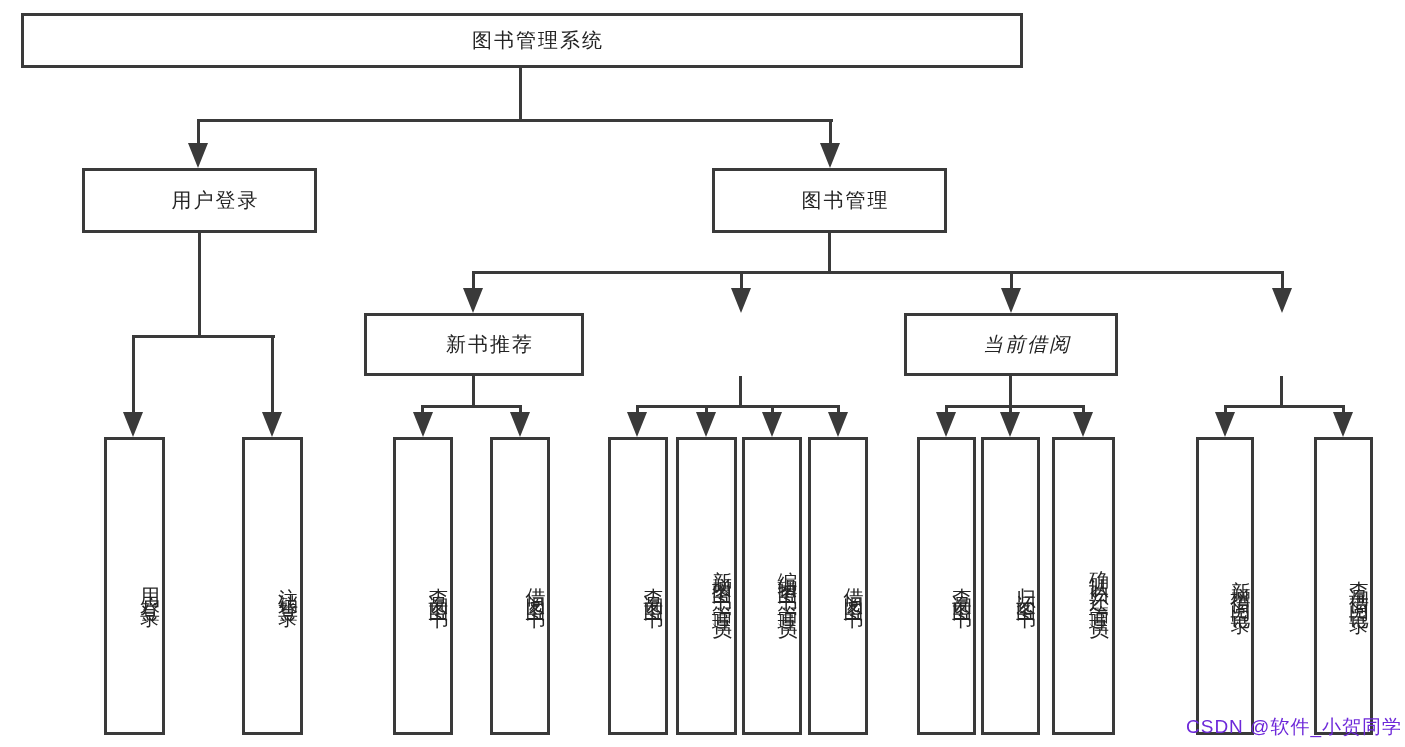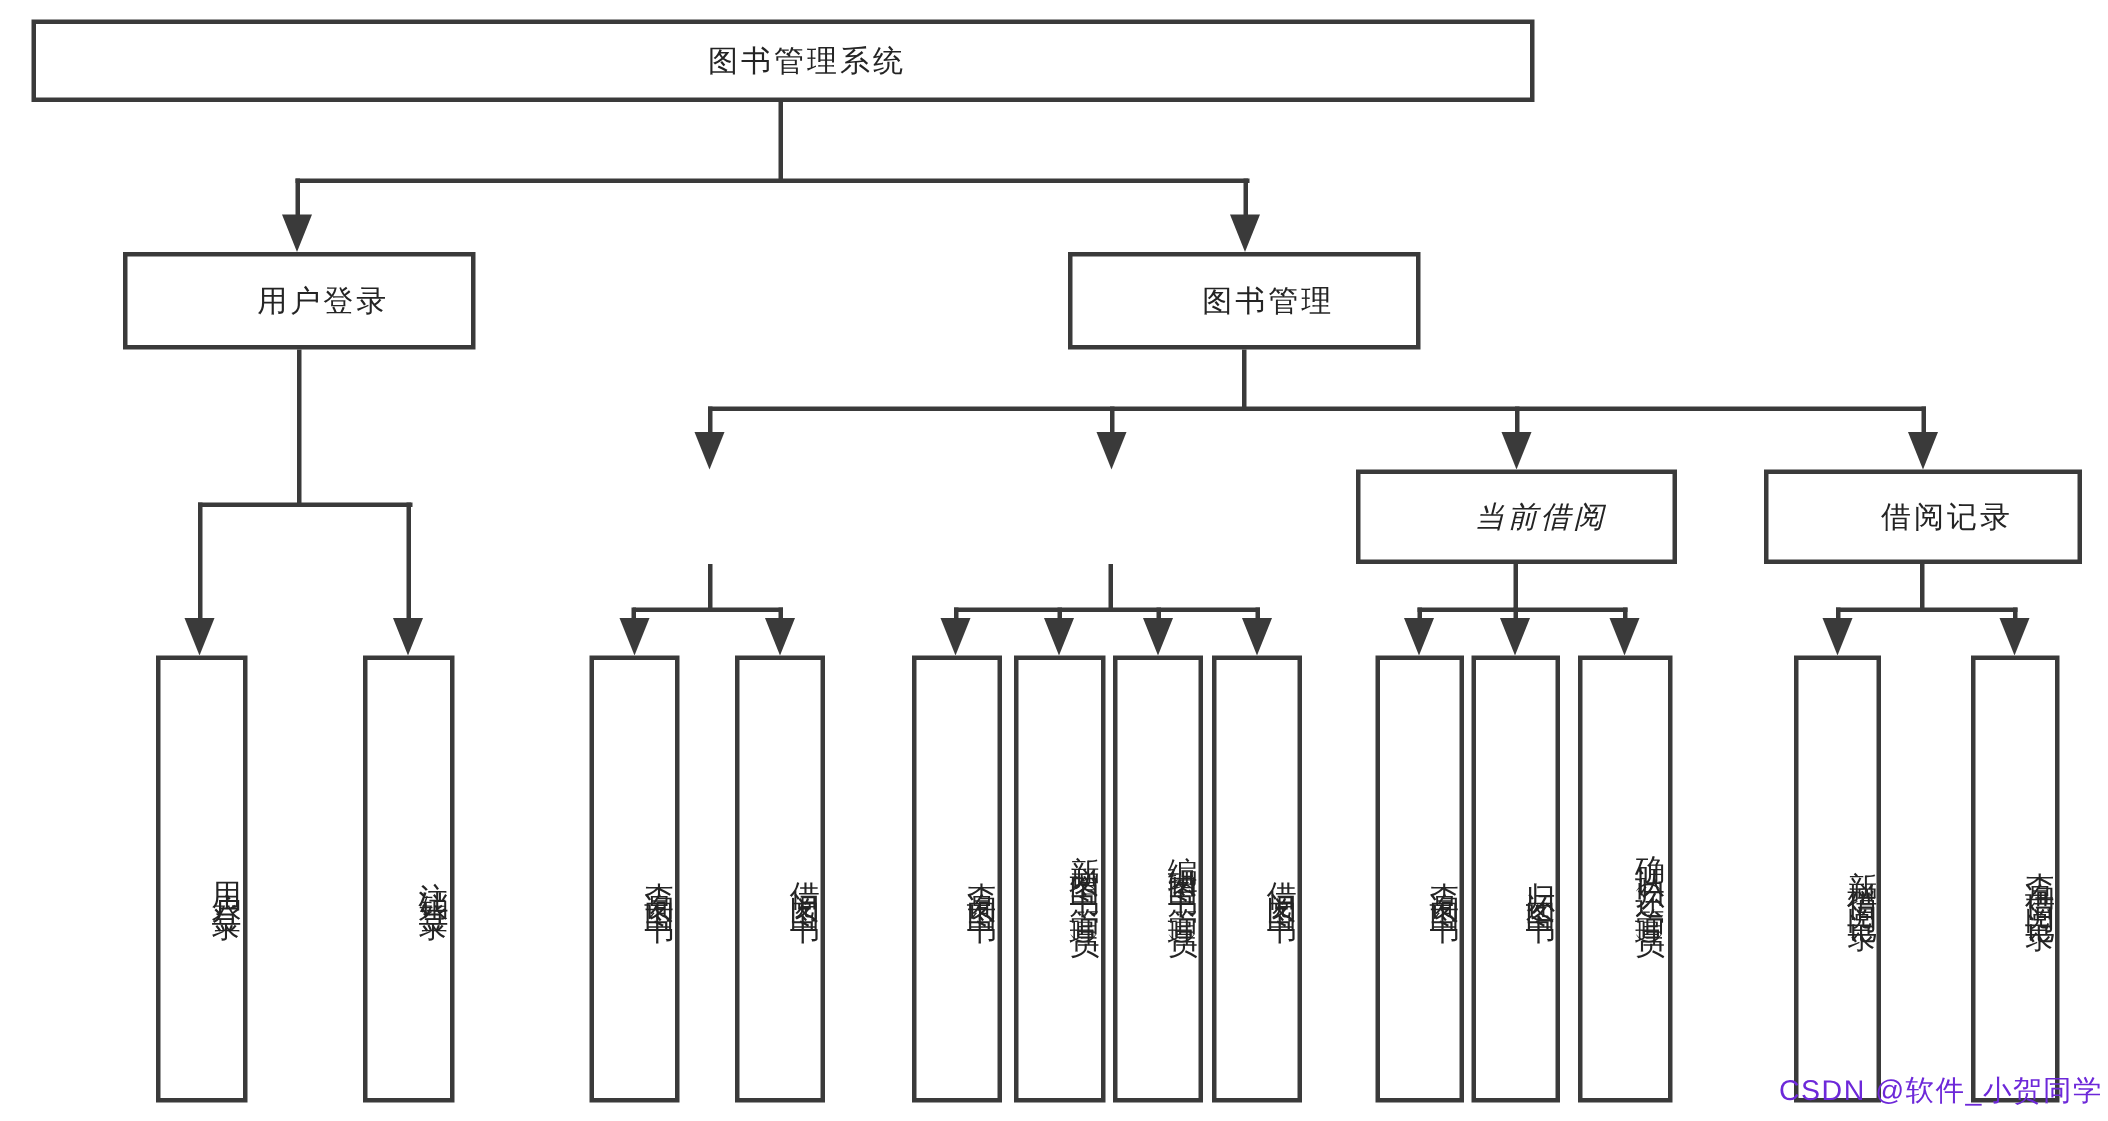--- a/index.html
+++ b/index.html
@@ -65,25 +65,25 @@
   <div class="hl" style="left:472px;top:271px;width:812px;"></div>
   <div class="vl" style="left:472px;top:271px;height:20px;"></div>
   <div class="vl" style="left:740px;top:271px;height:20px;"></div>
   <div class="vl" style="left:1010px;top:271px;height:20px;"></div>
   <div class="vl" style="left:1281px;top:271px;height:20px;"></div>
   <div class="arrow" style="left:463px;top:288px;"></div>
   <div class="arrow" style="left:731px;top:288px;"></div>
   <div class="arrow" style="left:1001px;top:288px;"></div>
   <div class="arrow" style="left:1272px;top:288px;"></div>
 
+  <div class="box lvl3" style="left:364px;width:220px;">
+    <span class="htext">新书推荐</span>
+  </div>
   <div class="box lvl3" style="left:904px;width:214px;font-style:italic;">
     <span class="htext">当前借阅</span>
-  </div>
-  <div class="box lvl3" style="left:1176px;width:212px;">
-    <span class="htext">借阅记录</span>
   </div>
 
   <div class="vl" style="left:472px;top:376px;height:31px;"></div>
   <div class="hl" style="left:422px;top:405px;width:100px;"></div>
   <div class="vl" style="left:421px;top:405px;height:10px;"></div>
   <div class="vl" style="left:519px;top:405px;height:10px;"></div>
   <div class="arrow" style="left:413px;top:412px;"></div>
   <div class="arrow" style="left:510px;top:412px;"></div>
 
   <div class="vl" style="left:739px;top:376px;height:31px;"></div>

